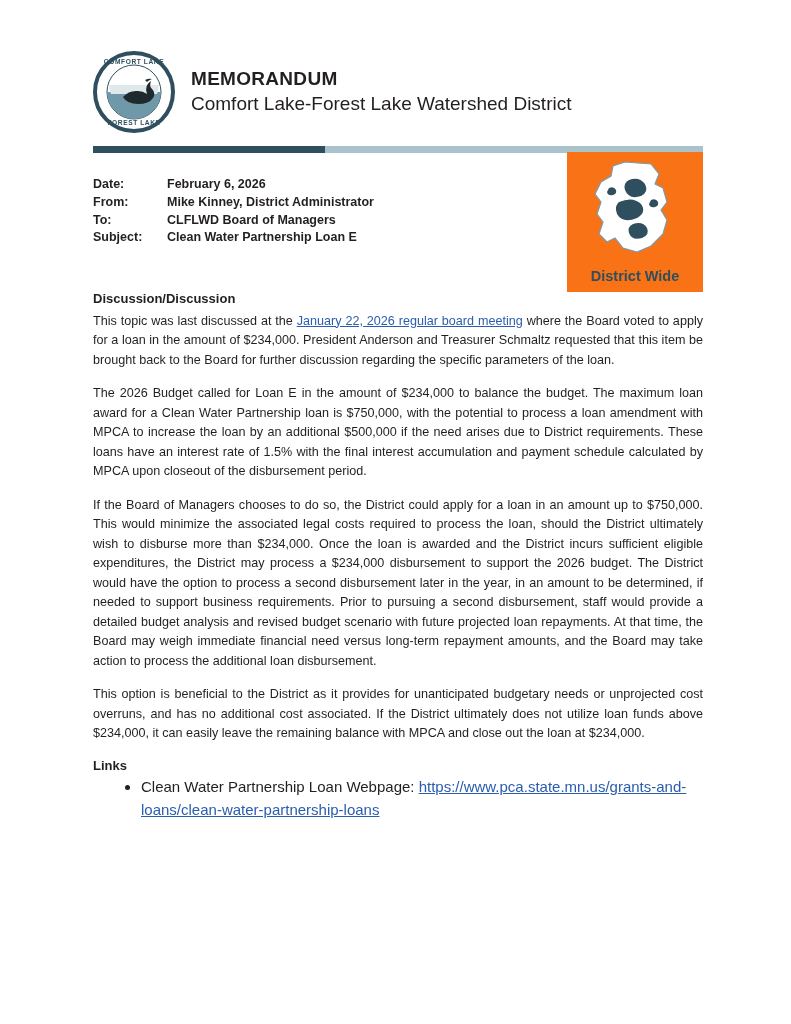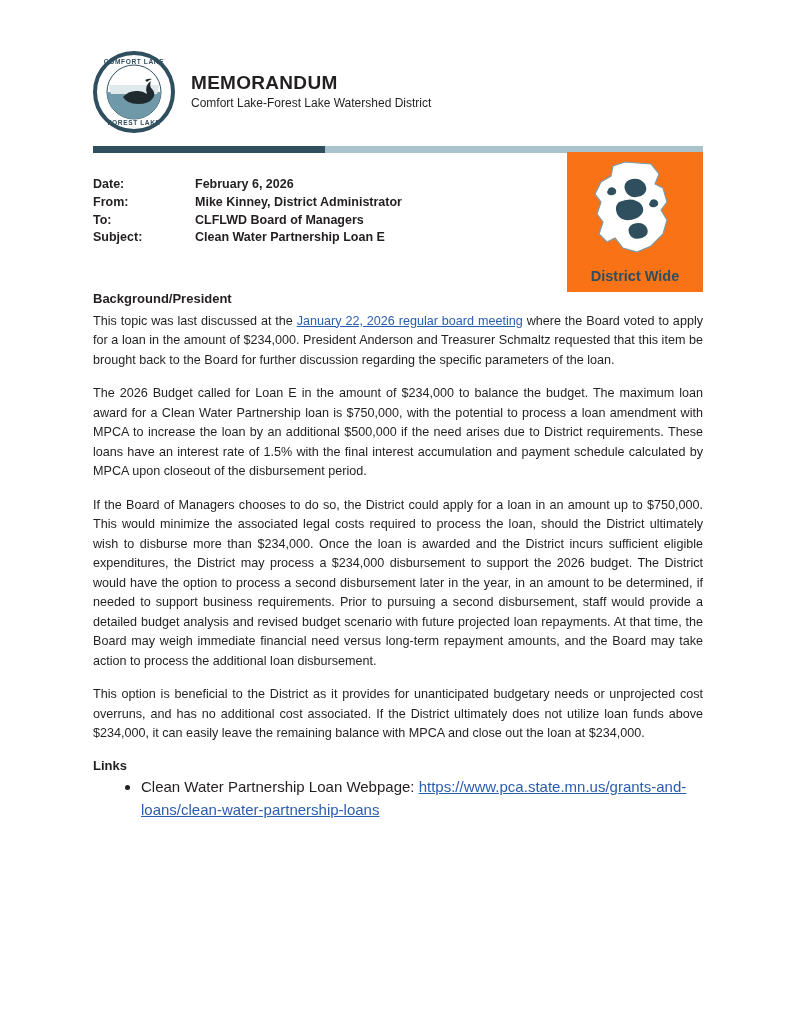--- a/index.html
+++ b/index.html
@@ -47,21 +47,21 @@
     justify-content: center;
   }
   .memo-title {
     font-size: 19px;
     font-weight: bold;
     letter-spacing: 0.3px;
     color: #231f20;
     line-height: 1.15;
   }
   .memo-sub {
-    font-size: 12px;
+    font-size: 19px;
     color: #231f20;
     line-height: 1.3;
     margin-top: 2px;
   }
 
   
   .bar {
     position: absolute;
     top: 146px;
     height: 7px;
@@ -81,21 +81,20 @@
   .meta {
     position: absolute;
     left: 93px;
     top: 176px;
     width: 430px;
     font-size: 12.5px;
     line-height: 1.42;
   }
   .meta-row {
     display: flex;
-    gap: 28px;
   }
   .meta-label {
     width: 74px;
     font-weight: bold;
     flex: 0 0 74px;
   }
   .meta-value {
     flex: 1;
     font-weight: bold;
   }
@@ -221,21 +220,21 @@
         <path d="M52 44 q14 -6 22 2 q6 8 -4 14 q-14 6 -20 -4 q-3 -8 2 -12 z" fill="#2f4f5e"></path>
         <path d="M66 66 q10 -3 14 4 q3 7 -5 10 q-10 3 -13 -5 q-2 -6 4 -9 z" fill="#2f4f5e"></path>
         <path d="M42 30 q5 -2 7 2 q1 4 -3 5 q-5 1 -6 -3 z" fill="#2f4f5e"></path>
         <path d="M84 42 q5 -2 7 2 q1 4 -3 5 q-5 1 -6 -3 z" fill="#2f4f5e"></path>
       </svg>
     </div>
     <div class="district-label">District Wide</div>
   </div>
 
   <div class="body">
-    <h2 class="section">Background/President</h2>
+    <h2 class="section">Discussion/Discussion</h2>
 
     <p class="para"><span>This topic was last discussed at the </span><a class="link" href="#">January 22, 2026 regular board meeting</a><span> where the Board voted to apply for a loan in the amount of $234,000. President Anderson and Treasurer Schmaltz requested that this item be brought back to the Board for further discussion regarding the specific parameters of the loan.</span></p>
 
     <p class="para">The 2026 Budget called for Loan E in the amount of $234,000 to balance the budget. The maximum loan award for a Clean Water Partnership loan is $750,000, with the potential to process a loan amendment with MPCA to increase the loan by an additional $500,000 if the need arises due to District requirements. These loans have an interest rate of 1.5% with the final interest accumulation and payment schedule calculated by MPCA upon closeout of the disbursement period.</p>
 
     <p class="para">If the Board of Managers chooses to do so, the District could apply for a loan in an amount up to $750,000. This would minimize the associated legal costs required to process the loan, should the District ultimately wish to disburse more than $234,000. Once the loan is awarded and the District incurs sufficient eligible expenditures, the District may process a $234,000 disbursement to support the 2026 budget. The District would have the option to process a second disbursement later in the year, in an amount to be determined, if needed to support business requirements. Prior to pursuing a second disbursement, staff would provide a detailed budget analysis and revised budget scenario with future projected loan repayments. At that time, the Board may weigh immediate financial need versus long-term repayment amounts, and the Board may take action to process the additional loan disbursement.</p>
 
     <p class="para">This option is beneficial to the District as it provides for unanticipated budgetary needs or unprojected cost overruns, and has no additional cost associated. If the District ultimately does not utilize loan funds above $234,000, it can easily leave the remaining balance with MPCA and close out the loan at $234,000.</p>
 
     <div class="links-head">Links</div>

